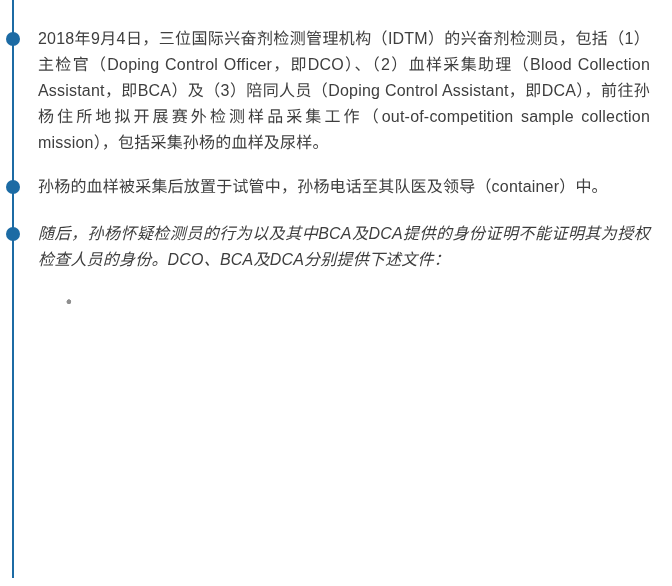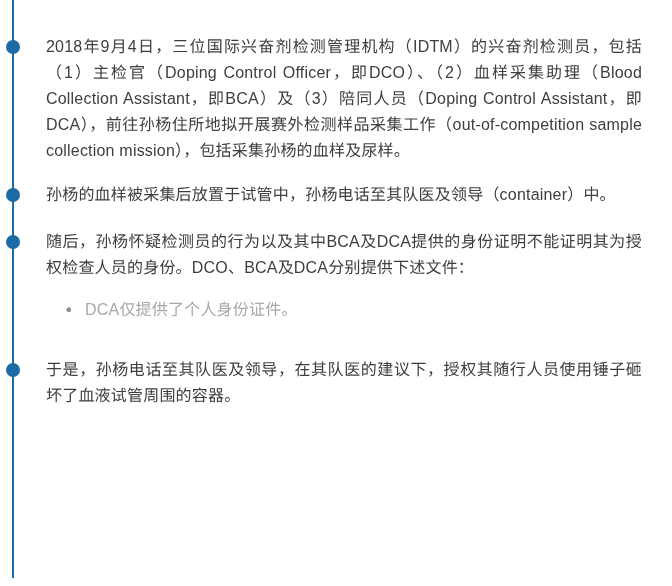--- a/index.html
+++ b/index.html
@@ -38,30 +38,30 @@
   .dot {
     position: absolute;
     left: -32px;
     top: 6px;
     width: 14px;
     height: 14px;
     border-radius: 50%;
     background: #1c6ba4;
   }
   .entry-text {
-    margin: 8px;
+    margin: 0;
     font-size: 16px;
     line-height: 26px;
     color: #3e3e3e;
     text-align: justify;
     letter-spacing: 0.2px;
   }
   .entry-1 { margin-bottom: 18px; }
   .entry-2 { margin-bottom: 21px; }
-  .entry-3 { margin-bottom: 34px; }
+  .entry-3 { margin-bottom: 34px; font-style: italic; }
   .entry-4 { margin-bottom: 28px; }
   .entry-3 .entry-text { margin-bottom: 16px; }
   .bullets {
     list-style: none;
     margin: 0;
     padding: 0 0 0 47px;
   }
   .bullets li {
     position: relative;
     margin: 0 0 9px 0;
@@ -104,25 +104,20 @@
       <p class="entry-text">随后，孙杨怀疑检测员的行为以及其中BCA及DCA提供的身份证明不能证明其为授权检查人员的身份。DCO、BCA及DCA分别提供下述文件：</p>
       <ul class="bullets">
         <li>
           <span class="bullet-marker">•</span>
         </li>
         <li>
           <span class="bullet-marker">•</span>
         </li>
         <li>
           <span class="bullet-marker">•</span>
-          <span>DCA仅提供了个人身份证件。</span>
         </li>
       </ul>
     </section>
 
-    <section class="entry entry-4">
-      <span class="dot"></span>
-      <p class="entry-text">于是，孙杨电话至其队医及领导，在其队医的建议下，授权其随行人员使用锤子砸坏了血液试管周围的容器。</p>
-    </section>
 
 
   </div>
 </div>
 
 </body></html>

